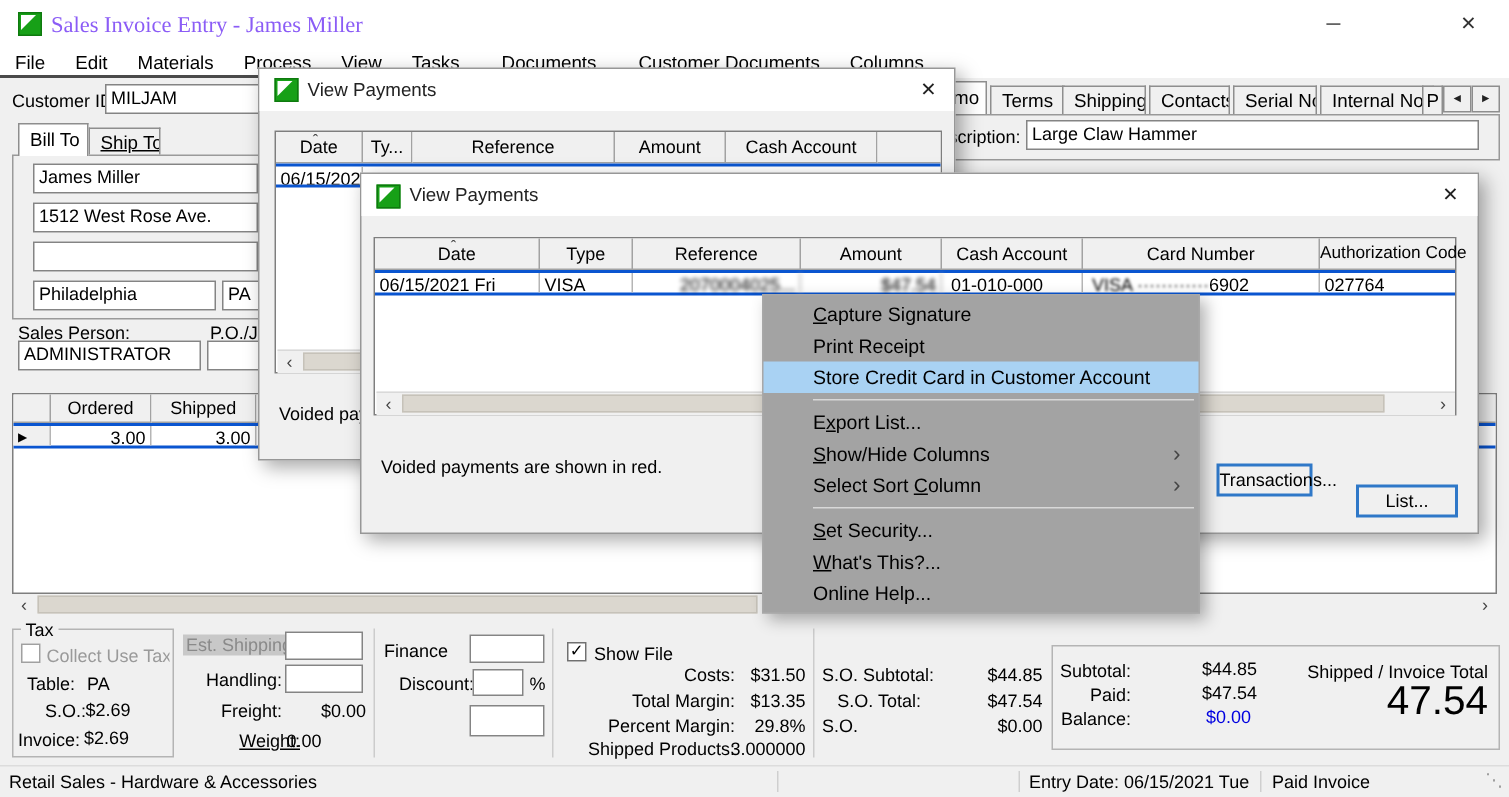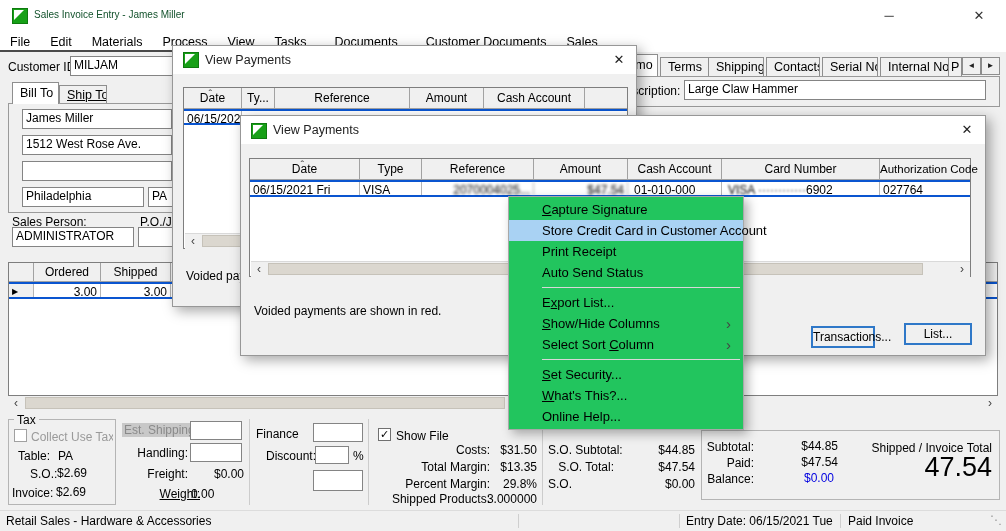--- a/index.html
+++ b/index.html
@@ -10,21 +10,21 @@
   .rt  { text-align:right; }
   .field { position:absolute; background:#fff; border:1px solid #848484; font-size:12px; line-height:17px; padding:0 3px; white-space:nowrap; overflow:hidden; }
   .gray-lbl { background:#c8c8c8; color:#8a8a8a; padding:0 2px; }
   .dis { color:#9a9a9a; }
   u { text-decoration-skip-ink:none; }
 
   
   .titlebar { position:absolute; left:0; top:0; width:1006px; height:32px; background:#fff; }
   .appicon { position:absolute; width:16px; height:16px; background:#17a017; border:1px solid #0e7a0e; }
   .appicon::after { content:""; position:absolute; left:1px; top:1px; border-top:10px solid #fff; border-right:10px solid transparent; }
-  .title-text { position:absolute; left:34px; top:9px; font-size:10px; color:#14532d; white-space:nowrap; }
+  .title-text { position:absolute; left:34px; top:9px; font-size:15px; color:#8b5cf6; white-space:nowrap;font-family:Liberation Serif, serif; }
   .cap-btn { position:absolute; top:0; width:42px; height:32px; text-align:center; line-height:32px; font-size:13px; color:#333; }
 
   
   .menubar { position:absolute; left:0; top:32px; width:1006px; height:20px; background:#fff; }
   .menubar span { display:inline-block; padding:0 10px; line-height:20px; font-size:12.5px; }
 
   
   .tab { position:absolute; background:#f0f0f0; border:1px solid #8e8e8e; border-bottom:none; font-size:12.5px; text-align:center; line-height:18px; height:19px; padding:0 7px; white-space:nowrap; overflow:hidden; }
   .tab.active { background:#fff; height:22px; line-height:21px; z-index:2; }
   .tab-arrow { position:absolute; width:19px; height:18px; background:#f0f0f0; border:1px solid #8e8e8e; text-align:center; line-height:16px; font-size:8px; color:#222; }
@@ -46,21 +46,21 @@
 
   
   .dlg { position:absolute; background:#f0f0f0; border:1px solid #979797; box-shadow:4px 4px 12px rgba(0,0,0,.35); }
   .dlg-title { position:absolute; left:0; top:0; right:0; height:28px; background:#fff; }
   .dlg-title .t { position:absolute; left:32px; top:7px; font-size:12.5px; color:#222; white-space:nowrap; }
   .x-btn { position:absolute; top:6px; width:20px; height:16px; font-size:13px; color:#222; text-align:center; line-height:16px; }
 
   .btn-blue { position:absolute; background:#f0f0f0; border:2px solid #2f78c8; font-size:12px; text-align:center; }
 
   
-  .menu { position:absolute; left:508px; top:196px; width:236px; background:#22c55e; border:1px solid #a8a8a8; box-shadow:4px 4px 10px rgba(0,0,0,.3); padding:2px 0; z-index:40; }
+  .menu { position:absolute; left:508px; top:196px; width:292px; background:#a3a3a3; border:1px solid #a8a8a8; box-shadow:4px 4px 10px rgba(0,0,0,.3); padding:2px 0; z-index:40; }
   .menu-item { height:21px; line-height:21px; padding-left:33px; font-size:13px; position:relative; white-space:nowrap; }
   .menu-item.hl { background:#a9d2f3; }
   .menu-sep { height:9px; position:relative; }
   .menu-sep::after { content:""; position:absolute; left:33px; right:3px; top:4px; border-top:1px solid #d8d8d8; }
   .sub-arrow { position:absolute; right:12px; top:0; font-size:15px; color:#444; }
 
   
   .grp { position:absolute; border:1px solid #b4b4b4; }
   .legend { position:absolute; background:#f0f0f0; padding:0 3px; font-size:12px; white-space:nowrap; }
   .chk { position:absolute; width:13px; height:13px; background:#fff; border:1px solid #707070; font-size:11px; line-height:11px; text-align:center; }
@@ -77,21 +77,21 @@
 <body>
 
 <div class="titlebar">
   <div class="appicon" style="left:12px;top:8px;"></div>
   <div class="title-text">Sales Invoice Entry - James Miller</div>
   <div class="cap-btn" style="left:868px;">─</div>
   <div class="cap-btn" style="left:958px;">✕</div>
 </div>
 
 <div class="menubar">
-  <span>File</span><span>Edit</span><span>Materials</span><span>Process</span><span>View</span><span>Tasks</span><span style="margin-left:8px;">Documents</span><span style="margin-left:8px;">Customer Documents</span><span>Sales</span>
+  <span>File</span><span>Edit</span><span>Materials</span><span>Process</span><span>View</span><span>Tasks</span><span style="margin-left:8px;">Documents</span><span style="margin-left:8px;">Customer Documents</span><span>Columns</span>
 </div>
 <div class="darkline"></div>
 
 <div class="lbl" style="left:8px;top:60px;">Customer ID:</div>
 <div class="field" style="left:70px;top:56px;width:166px;height:20px;">MILJAM</div>
 
 <div class="tab active" style="left:12px;top:82px;width:47px;">Bill To</div>
 <div class="tab" style="left:59px;top:85px;width:48px;text-decoration:underline;">Ship To</div>
 <div class="abs" style="left:8px;top:103px;width:172px;height:110px;border:1px solid #9a9a9a;background:#f0f0f0;"></div>
 <div class="field" style="left:22px;top:109px;width:150px;height:20px;">James Miller</div>
@@ -255,29 +255,28 @@
       <div class="vp-cell" style="left:472px;width:158px;padding-left:6px;"><span class="blur-part">VISA ············</span><span>6902</span></div>
       <div class="vp-cell" style="left:630px;width:90px;border-right:none;">027764</div>
     </div>
     <div class="hsb" style="left:1px;top:102px;width:719px;height:16px;border-top:1px solid #d9d9d9;">
       <div class="sb-arrow" style="left:0;">‹</div>
       <div class="sb-thumb" style="left:17px;width:655px;"></div>
       <div class="sb-arrow" style="left:703px;">›</div>
     </div>
   </div>
   <div class="lbl" style="left:13px;top:188px;">Voided payments are shown in red.</div>
-  <div class="btn-blue" style="left:570px;top:210px;width:64px;height:22px;line-height:18px;">Transactions...</div>
+  <div class="btn-blue" style="left:570px;top:193px;width:64px;height:22px;line-height:18px;">Transactions...</div>
   <div class="btn-blue" style="left:663px;top:207px;width:68px;height:22px;line-height:18px;">List...</div>
 </div>
 
 <div class="menu">
     <div class="menu-item"><span><u>C</u>apture Signature</span></div>
+    <div class="menu-item"><span>Print Receipt</span></div>
     <div class="menu-item hl"><span>Store Credit Card in Customer Account</span></div>
-    <div class="menu-item"><span>Print Receipt</span></div>
-    <div class="menu-item"><span>Auto Send Status</span></div>
     <div class="menu-sep"></div>
     <div class="menu-item"><span>E<u>x</u>port List...</span></div>
     <div class="menu-item"><span><u>S</u>how/Hide Columns</span><span class="sub-arrow">›</span></div>
     <div class="menu-item"><span>Select Sort <u>C</u>olumn</span><span class="sub-arrow">›</span></div>
     <div class="menu-sep"></div>
     <div class="menu-item"><span><u>S</u>et Security...</span></div>
     <div class="menu-item"><span><u>W</u>hat's This?...</span></div>
     <div class="menu-item"><span>Online Help...</span></div>
   </div>
 

